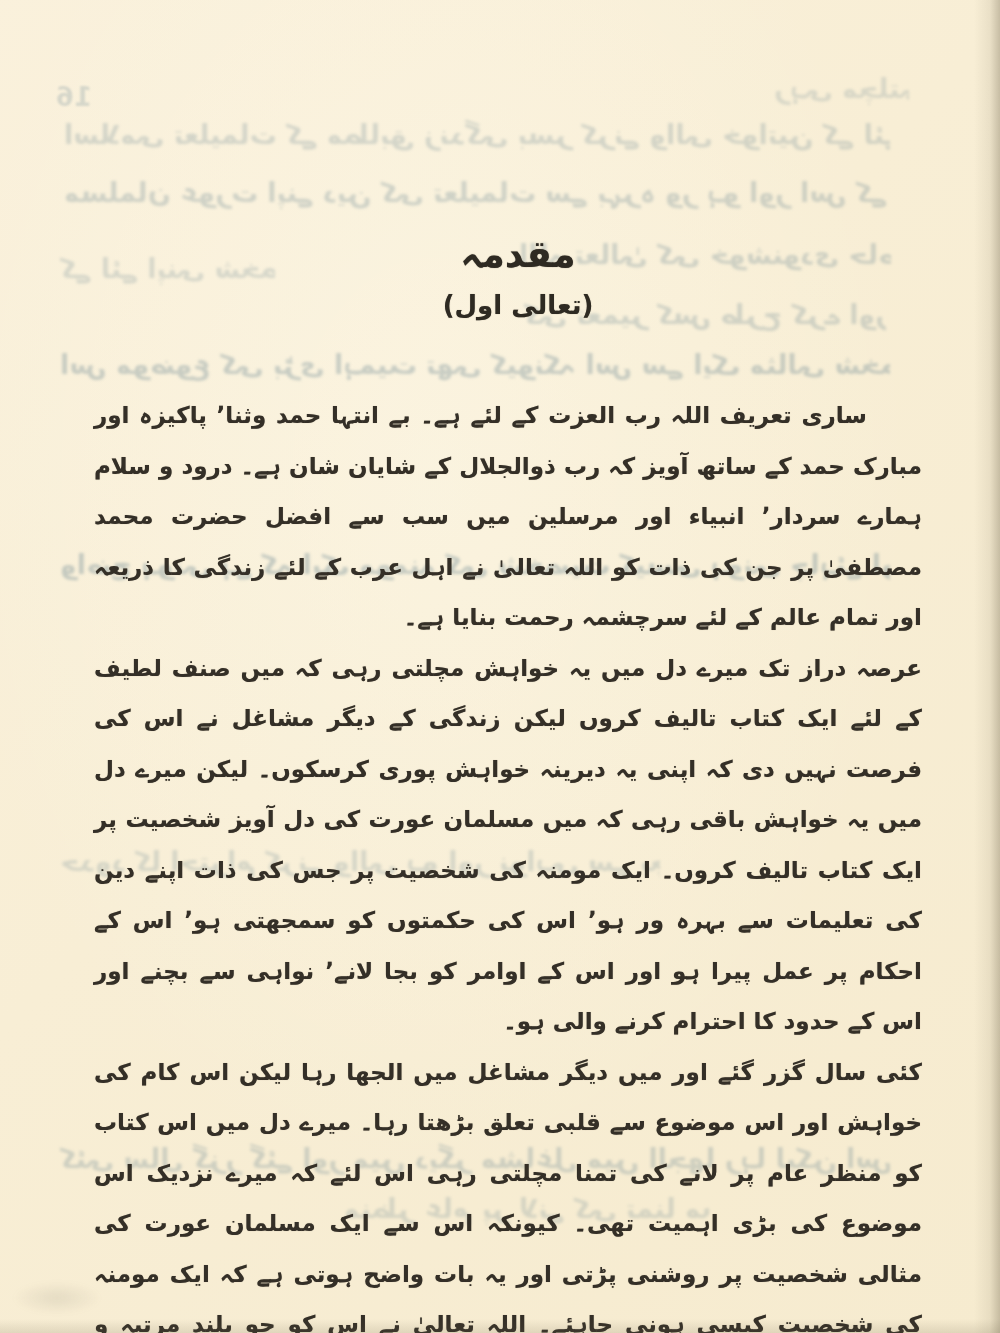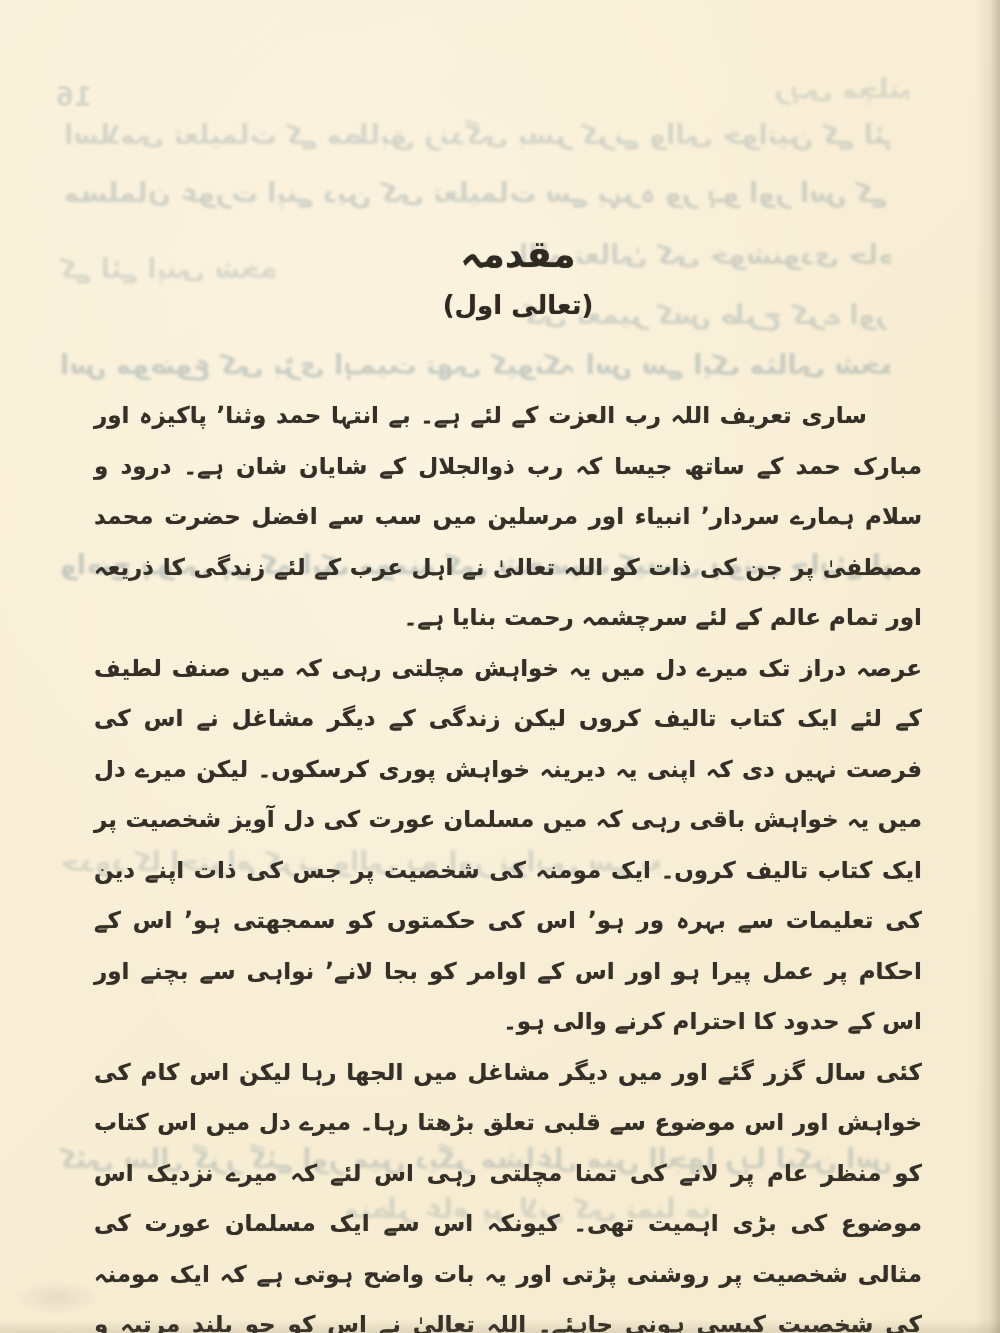--- a/index.html
+++ b/index.html
@@ -136,21 +136,21 @@
   <div class="ghost g8">حدود کا احترام کرنے والی ہو اور نواہی سے بچنے</div>
   <div class="ghost g9">کئی سال گزر گئے اور میں دیگر مشاغل میں الجھا رہا لیکن اس کام کی خواہش باقی رہی اور</div>
   <div class="ghost g10">منظر عام پر لانے کی تمنا مچلتی رہی</div>
 
   <div class="title-block">
     <div class="doc-title">مقدمہ</div>
     <div class="doc-subtitle">(تعالی اول)</div>
   </div>
 
   <div class="body-text">
-    <p class="indent-first">ساری تعریف اللہ رب العزت کے لئے ہے۔ بے انتہا حمد وثنا٬ پاکیزہ اور مبارک حمد کے ساتھ جیسا کہ رب ذوالجلال کے شایان شان ہے۔ درود و سلام ہمارے سردار٬ انبیاء اور مرسلین میں سب سے افضل حضرت محمد مصطفیٰ پر جن کی ذات کو اللہ تعالیٰ نے اہل عرب کے لئے زندگی کا ذریعہ اور تمام عالم کے لئے سرچشمہ رحمت بنایا ہے۔</p>
+    <p class="indent-first">ساری تعریف اللہ رب العزت کے لئے ہے۔ بے انتہا حمد وثنا٬ پاکیزہ اور مبارک حمد کے ساتھ آویز کہ رب ذوالجلال کے شایان شان ہے۔ درود و سلام ہمارے سردار٬ انبیاء اور مرسلین میں سب سے افضل حضرت محمد مصطفیٰ پر جن کی ذات کو اللہ تعالیٰ نے اہل عرب کے لئے زندگی کا ذریعہ اور تمام عالم کے لئے سرچشمہ رحمت بنایا ہے۔</p>
     <p>عرصہ دراز تک میرے دل میں یہ خواہش مچلتی رہی کہ میں صنف لطیف کے لئے ایک کتاب تالیف کروں لیکن زندگی کے دیگر مشاغل نے اس کی فرصت نہیں دی کہ اپنی یہ دیرینہ خواہش پوری کرسکوں۔ لیکن میرے دل میں یہ خواہش باقی رہی کہ میں مسلمان عورت کی دل آویز شخصیت پر ایک کتاب تالیف کروں۔ ایک مومنہ کی شخصیت پر جس کی ذات اپنے دین کی تعلیمات سے بہرہ ور ہو٬ اس کی حکمتوں کو سمجھتی ہو٬ اس کے احکام پر عمل پیرا ہو اور اس کے اوامر کو بجا لانے٬ نواہی سے بچنے اور اس کے حدود کا احترام کرنے والی ہو۔</p>
     <p>کئی سال گزر گئے اور میں دیگر مشاغل میں الجھا رہا لیکن اس کام کی خواہش اور اس موضوع سے قلبی تعلق بڑھتا رہا۔ میرے دل میں اس کتاب کو منظر عام پر لانے کی تمنا مچلتی رہی اس لئے کہ میرے نزدیک اس موضوع کی بڑی اہمیت تھی۔ کیونکہ اس سے ایک مسلمان عورت کی مثالی شخصیت پر روشنی پڑتی اور یہ بات واضح ہوتی ہے کہ ایک مومنہ کی شخصیت کیسی ہونی چاہئے۔ اللہ تعالیٰ نے اس کو جو بلند مرتبہ و مقام عطا کیا ہے اس کے تقاضے کو پورا کرتے ہوئے وہ اللہ کی خوشنودی حاصل کرنے کے لئے اپنی شخصیت کی کس طرح تعمیر کرے۔</p>
 
   </div>
 
   <div class="edge-right"></div>
   <div class="edge-bottom"></div>
   <div class="corner-smudge"></div>
 </div>
 

